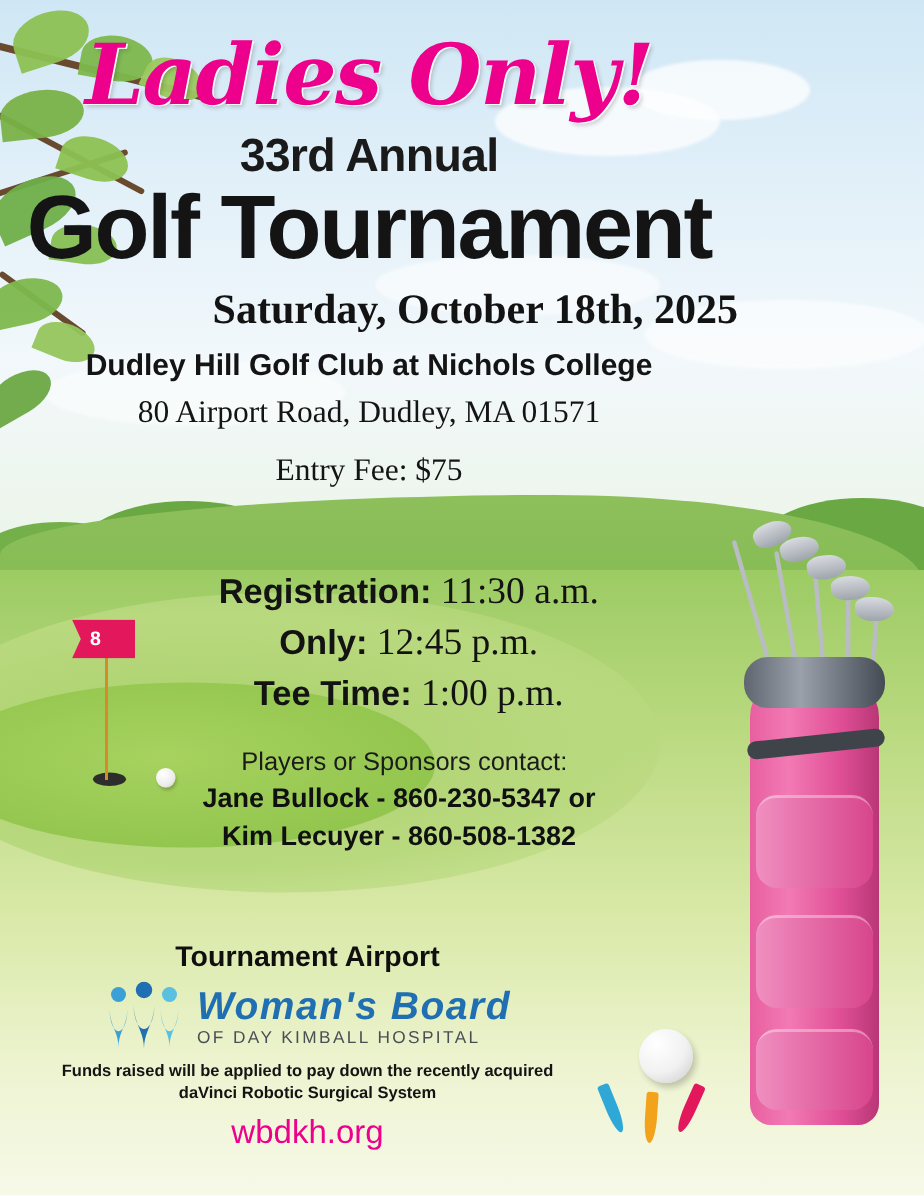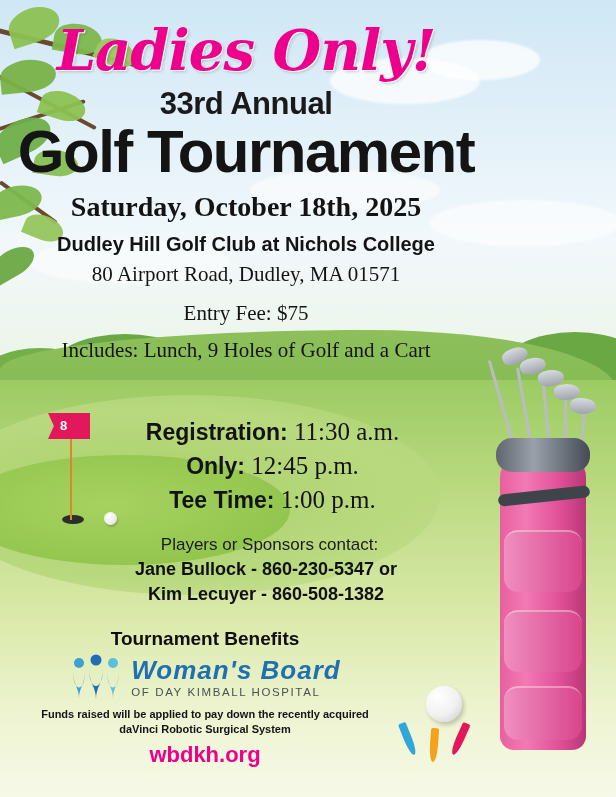--- a/index.html
+++ b/index.html
@@ -197,20 +197,21 @@
     line-height: 1.05;
     color: #141414;
     letter-spacing: -1.5px;
   }
   .date {
     margin: 8px 0 0 0;
     font-family: "Liberation Serif", serif;
     font-weight: bold;
     font-size: 28px;
     color: #131313;
+    text-align: right;
   }
   .venue {
     margin: 10px 0 0 0;
     font-family: "Liberation Sans", sans-serif;
     font-weight: bold;
     font-size: 20px;
     color: #141414;
   }
   .address {
     margin: 6px 0 0 0;
@@ -313,21 +314,21 @@
     margin: 7px 0 0 0;
     font-family: "Liberation Sans", sans-serif;
     font-weight: bold;
     font-size: 11px;
     line-height: 1.35;
     color: #141414;
   }
   .url {
     margin: 5px 0 0 0;
     font-family: "Liberation Sans", sans-serif;
-    font-weight: bold;
+    font-weight: normal;
     font-size: 22px;
     color: #ec008c;
   }
 </style>
 </head>
 <body>
 
 <div id="flyer">
 
   <div class="sky"></div>
@@ -401,21 +402,20 @@
 
   <div class="content">
 
     <div class="ladies-only">Ladies Only!</div>
     <div class="annual">33rd Annual</div>
     <div class="tourney">Golf Tournament</div>
     <div class="date">Saturday, October 18th, 2025</div>
     <div class="venue">Dudley Hill Golf Club at Nichols College</div>
     <div class="address">80 Airport Road, Dudley, MA 01571</div>
     <div class="fee">Entry Fee: $75</div>
-    <div class="includes">Includes: Lunch, 9 Holes of Golf and a Cart</div>
 
     <div class="schedule">
       <div class="sched-line">
         <b>Registration:</b>
         <span>11:30 a.m.</span>
       </div>
       <div class="sched-line">
         <b>Only:</b>
         <span>12:45 p.m.</span>
       </div>
@@ -424,21 +424,21 @@
         <span>1:00 p.m.</span>
       </div>
     </div>
 
     <div class="contact-head">Players or Sponsors contact:</div>
     <div class="contact-line">Jane Bullock - 860-230-5347 or</div>
     <div class="contact-line">Kim Lecuyer - 860-508-1382</div>
   </div>
 
   <div class="footer">
-    <div class="benefits">Tournament Benefits</div>
+    <div class="benefits">Tournament Airport</div>
 
     <div class="logo-row">
       <div class="logo-mark">
         <svg viewBox="0 0 54 46" width="54" height="46" aria-hidden="true">
           <circle cx="10" cy="9" r="5" fill="#3aa0d6"></circle>
           <path d="M4 17 C4 39, 16 39, 16 17 C16 30, 10 34, 10 44 C10 34, 4 30, 4 17 Z" fill="#3aa0d6"></path>
           <circle cx="27" cy="6" r="5.5" fill="#1f6fb2"></circle>
           <path d="M20 14 C20 38, 34 38, 34 14 C34 29, 27 33, 27 45 C27 33, 20 29, 20 14 Z" fill="#1f6fb2"></path>
           <circle cx="44" cy="9" r="5" fill="#5bbfe0"></circle>
           <path d="M38 17 C38 39, 50 39, 50 17 C50 30, 44 34, 44 44 C44 34, 38 30, 38 17 Z" fill="#5bbfe0"></path>

